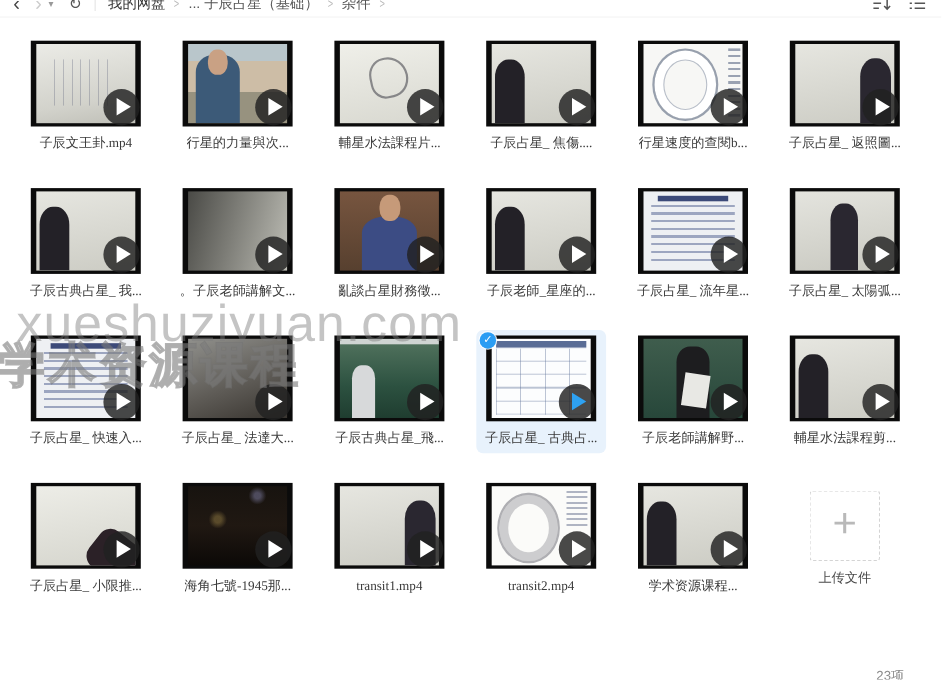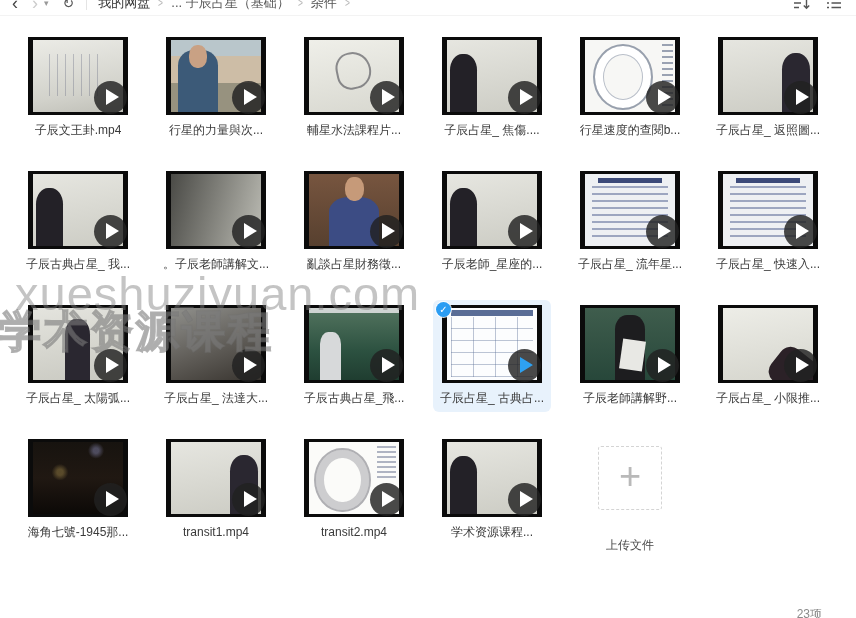--- a/index.html
+++ b/index.html
@@ -17,21 +17,21 @@
   .vdiv{width:1px;height:13px;background:#e4e4e4;margin:0 11px 0 2px;}
   .bc-item{font-size:13px;color:#555;cursor:pointer;white-space:nowrap;}
   .bc-root{color:#333;}
   .bc-sep{font-size:12px;color:#b9b9b9;margin:0 7px;transform:scaleX(.7);display:inline-block;}
   .spacer{flex:1;}
   .tb-right{display:flex;align-items:center;gap:16px;margin-right:2px;}
   .tb-right svg{display:block;cursor:pointer;}
 
   
   .grid{position:absolute;left:19px;top:32px;display:grid;grid-template-columns:repeat(6,118px);column-gap:20px;row-gap:22px;z-index:2;}
-  .card{width:118px;padding:5px 0 6px;display:flex;flex-direction:column;align-items:center;position:relative;border-radius:6px;cursor:pointer;}
+  .card{width:118px;padding:5px 0 6px;display:flex;flex-direction:column;align-items:center;position:relative;border-radius:6px;cursor:pointer;font-family:Liberation Serif, serif;}
   .card.selected{background:#e8f2fc;}
   .thumb{width:100px;height:78px;background:#0b0b0b;position:relative;flex:none;}
   .inner{position:absolute;inset:3px 5px;overflow:hidden;}
   .inner::before,.inner::after{pointer-events:none;}
   .label{margin-top:8px;font-size:12px;color:#3a3a3a;max-width:116px;white-space:nowrap;overflow:hidden;text-align:center;height:15px;line-height:15px;}
   .play{position:absolute;right:1px;bottom:1px;width:33px;height:33px;border-radius:50%;background:rgba(33,33,33,.82);z-index:2;}
   .play::after{content:"";position:absolute;left:12px;top:8px;width:0;height:0;border-left:13px solid #fff;border-top:8.5px solid transparent;border-bottom:8.5px solid transparent;}
   .card.selected .play::after{border-left-color:#2ea1f1;}
   .check{display:none;position:absolute;left:3px;top:2px;width:15px;height:15px;border-radius:50%;background:#2b9df3;color:#fff;font-size:10px;line-height:15px;text-align:center;z-index:3;box-shadow:0 0 0 1px rgba(255,255,255,.85);}
   .card.selected .check{display:block;}
@@ -74,21 +74,21 @@
   .t-chartdraw::before{content:"";position:absolute;left:6%;top:8%;width:58%;height:84%;border:2px solid rgba(100,100,110,.5);border-radius:50%;box-shadow:inset 0 0 0 7px rgba(255,255,255,0),inset 0 0 0 8px rgba(120,120,130,.35);}
   .t-chartdraw::after{content:"";position:absolute;right:3%;top:6%;width:22%;height:45%;background:repeating-linear-gradient(180deg,rgba(100,110,140,.5) 0 2px,transparent 2px 5px);}
   .t-table{background:#fcfdfe;}
   .t-table::before{content:"";position:absolute;inset:12% 4% 4%;background:repeating-linear-gradient(0deg,rgba(90,110,150,.4) 0 1px,transparent 1px 12px),repeating-linear-gradient(90deg,rgba(90,110,150,.4) 0 1px,transparent 1px 22px);}
   .t-table::after{content:"";position:absolute;left:4%;right:4%;top:3%;height:8%;background:#5a6d96;}
 
   
   .upload-card{width:118px;padding:5px 0 6px;display:flex;flex-direction:column;align-items:center;cursor:pointer;}
   .upload-box{width:64px;height:64px;border:1px dashed #d4d4d4;border-radius:3px;display:flex;align-items:center;justify-content:center;margin-top:7px;box-sizing:border-box;}
   .upload-plus{font-size:38px;font-weight:200;color:#b9b9b9;line-height:1;margin-top:-4px;}
-  .upload-label{margin-top:27px;font-size:12px;color:#4a4a4a;}
+  .upload-label{margin-top:7px;font-size:12px;color:#4a4a4a;}
 
   
   .wm{position:absolute;z-index:6;pointer-events:none;white-space:nowrap;}
   .wm1{left:15px;top:266px;font-size:47px;color:rgba(125,125,125,.45);letter-spacing:1px;}
   .wm2{left:-2px;top:303px;font-size:43px;font-weight:700;letter-spacing:3px;color:rgba(200,200,200,.14);-webkit-text-stroke:1.6px rgba(115,115,115,.55);}
 
   
   .status{position:absolute;top:606px;right:34px;font-size:12px;color:#8a8a8a;z-index:8;}
 </style>
 </head>
@@ -223,33 +223,33 @@
     <div class="thumb">
       <div class="inner t-slide"></div>
       <div class="play"></div>
     </div>
     <div class="label">子辰占星_ 流年星...</div>
   </div>
 
   <div class="card">
 
     <div class="thumb">
+      <div class="inner t-wbp-c"></div>
+      <div class="play"></div>
+    </div>
+    <div class="label">子辰占星_ 太陽弧...</div>
+  </div>
+
+  <div class="card">
+
+    <div class="thumb">
       <div class="inner t-slide"></div>
       <div class="play"></div>
     </div>
     <div class="label">子辰占星_ 快速入...</div>
-  </div>
-
-  <div class="card">
-
-    <div class="thumb">
-      <div class="inner t-wbp-c"></div>
-      <div class="play"></div>
-    </div>
-    <div class="label">子辰占星_ 太陽弧...</div>
   </div>
 
   <div class="card">
 
     <div class="thumb">
       <div class="inner t-grayboard"></div>
       <div class="play"></div>
     </div>
     <div class="label">子辰占星_ 法達大...</div>
   </div>
@@ -274,20 +274,28 @@
 
   <div class="card">
 
     <div class="thumb">
       <div class="inner t-chalk-c"></div>
       <div class="play"></div>
     </div>
     <div class="label">子辰老師講解野...</div>
   </div>
 
+  <div class="card">
+
+    <div class="thumb">
+      <div class="inner t-wbp-l"></div>
+      <div class="play"></div>
+    </div>
+    <div class="label">輔星水法課程剪...</div>
+  </div>
 
   <div class="card">
 
     <div class="thumb">
       <div class="inner t-wb-arm"></div>
       <div class="play"></div>
     </div>
     <div class="label">子辰占星_ 小限推...</div>
   </div>
 

